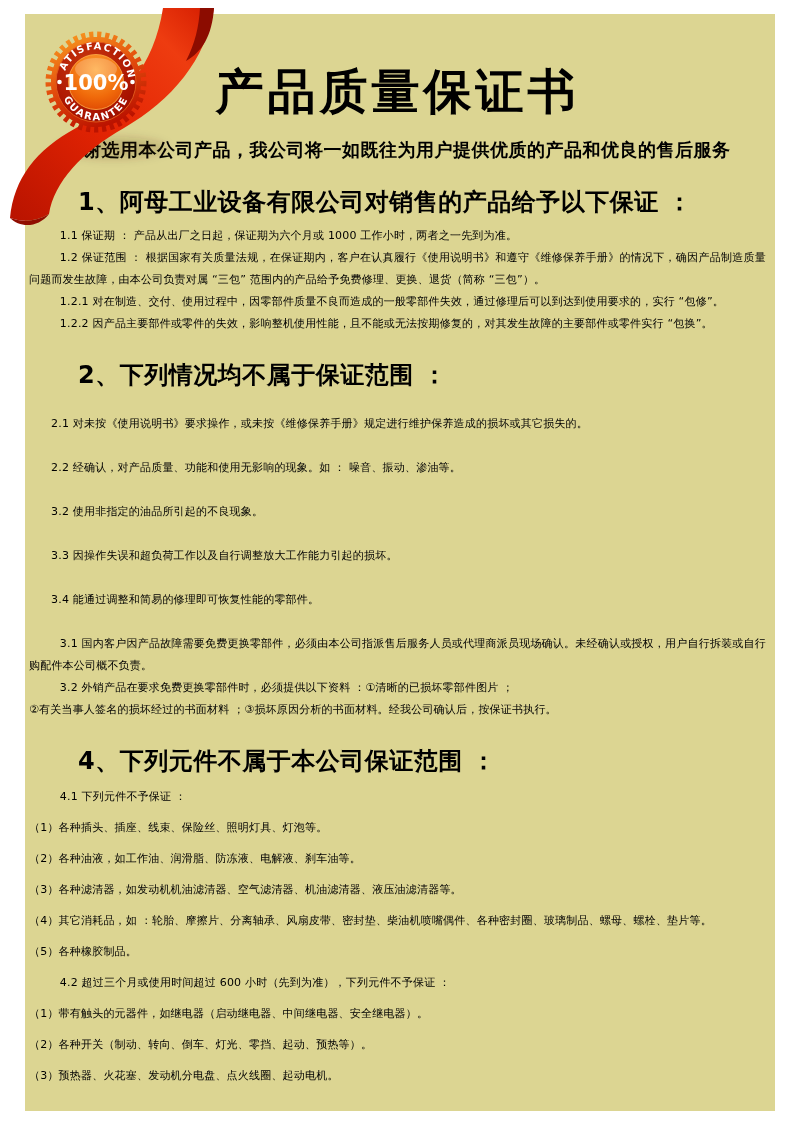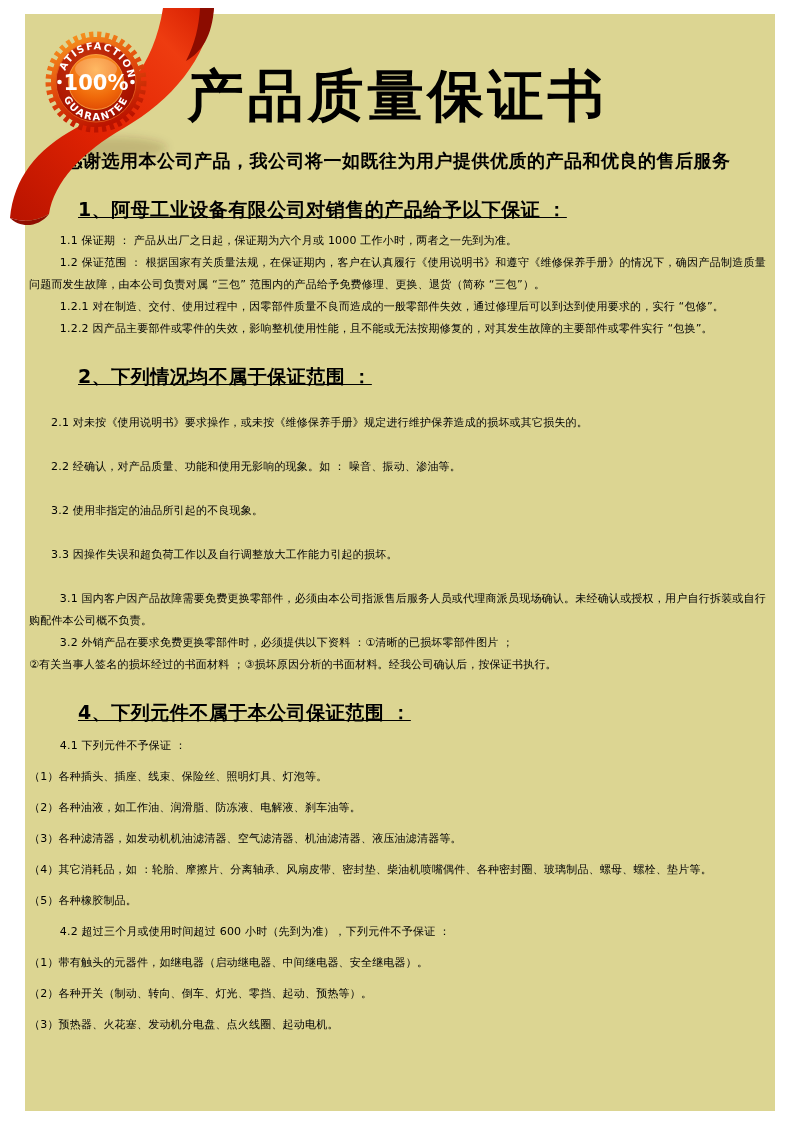--- a/index.html
+++ b/index.html
@@ -9,29 +9,29 @@
     -webkit-font-smoothing:antialiased;
   }
   .canvas{position:absolute;inset:0;overflow:hidden;}
   .page{
     position:absolute;left:25px;top:14px;width:750px;height:1097px;
     background:#dcd592;
   }
   .content{padding:46px 9px 0 4px;}
   h1.doc-title{
     margin:0 0 16px 0;text-align:center;
-    font-size:56px;font-weight:bold;letter-spacing:4px;line-height:1.3;
+    font-size:48px;font-weight:bold;letter-spacing:4px;line-height:1.3;
   }
   p.doc-subtitle{
     margin:0 0 4px 0;text-align:center;
     font-size:18px;font-weight:bold;letter-spacing:.5px;
   }
   h2.sec-heading{
     margin:24px 0 7px 49px;
-    font-size:19px;font-weight:bold;letter-spacing:.5px;text-decoration:underline;
+    font-size:24px;font-weight:bold;letter-spacing:.5px;
   }
   .content p.body{
     margin:0;font-size:11px;line-height:22px;text-align:justify;
     letter-spacing:.2px;
   }
   .content p.ind{text-indent:2.8em;}
   .content p.it{text-indent:2em;margin:22px 0;}
   .content p.li{margin:9px 0;}
   svg.badge{position:absolute;left:0;top:0;}
 </style>
@@ -53,20 +53,21 @@
         <p class="body ind">1.2.1 对在制造、交付、使用过程中，因零部件质量不良而造成的一般零部件失效，通过修理后可以到达到使用要求的，实行 “包修”。</p>
         <p class="body ind">1.2.2 因产品主要部件或零件的失效，影响整机使用性能，且不能或无法按期修复的，对其发生故障的主要部件或零件实行 “包换”。</p>
       </div>
 
       <div>
         <h2 class="sec-heading">2、下列情况均不属于保证范围 ：</h2>
         <p class="body it">2.1 对未按《使用说明书》要求操作，或未按《维修保养手册》规定进行维护保养造成的损坏或其它损失的。</p>
         <p class="body it">2.2 经确认，对产品质量、功能和使用无影响的现象。如 ： 噪音、振动、渗油等。</p>
         <p class="body it">3.2 使用非指定的油品所引起的不良现象。</p>
         <p class="body it">3.3 因操作失误和超负荷工作以及自行调整放大工作能力引起的损坏。</p>
+        <p class="body it">3.4 能通过调整和简易的修理即可恢复性能的零部件。</p>
       </div>
 
       <div>
         <p class="body ind">3.1 国内客户因产品故障需要免费更换零部件，必须由本公司指派售后服务人员或代理商派员现场确认。未经确认或授权，用户自行拆装或自行购配件本公司概不负责。</p>
         <p class="body ind">3.2 外销产品在要求免费更换零部件时，必须提供以下资料 ：①清晰的已损坏零部件图片 ；</p>
         <p class="body">②有关当事人签名的损坏经过的书面材料 ；③损坏原因分析的书面材料。经我公司确认后，按保证书执行。</p>
       </div>
 
       <div>
         <h2 class="sec-heading">4、下列元件不属于本公司保证范围 ：</h2>

